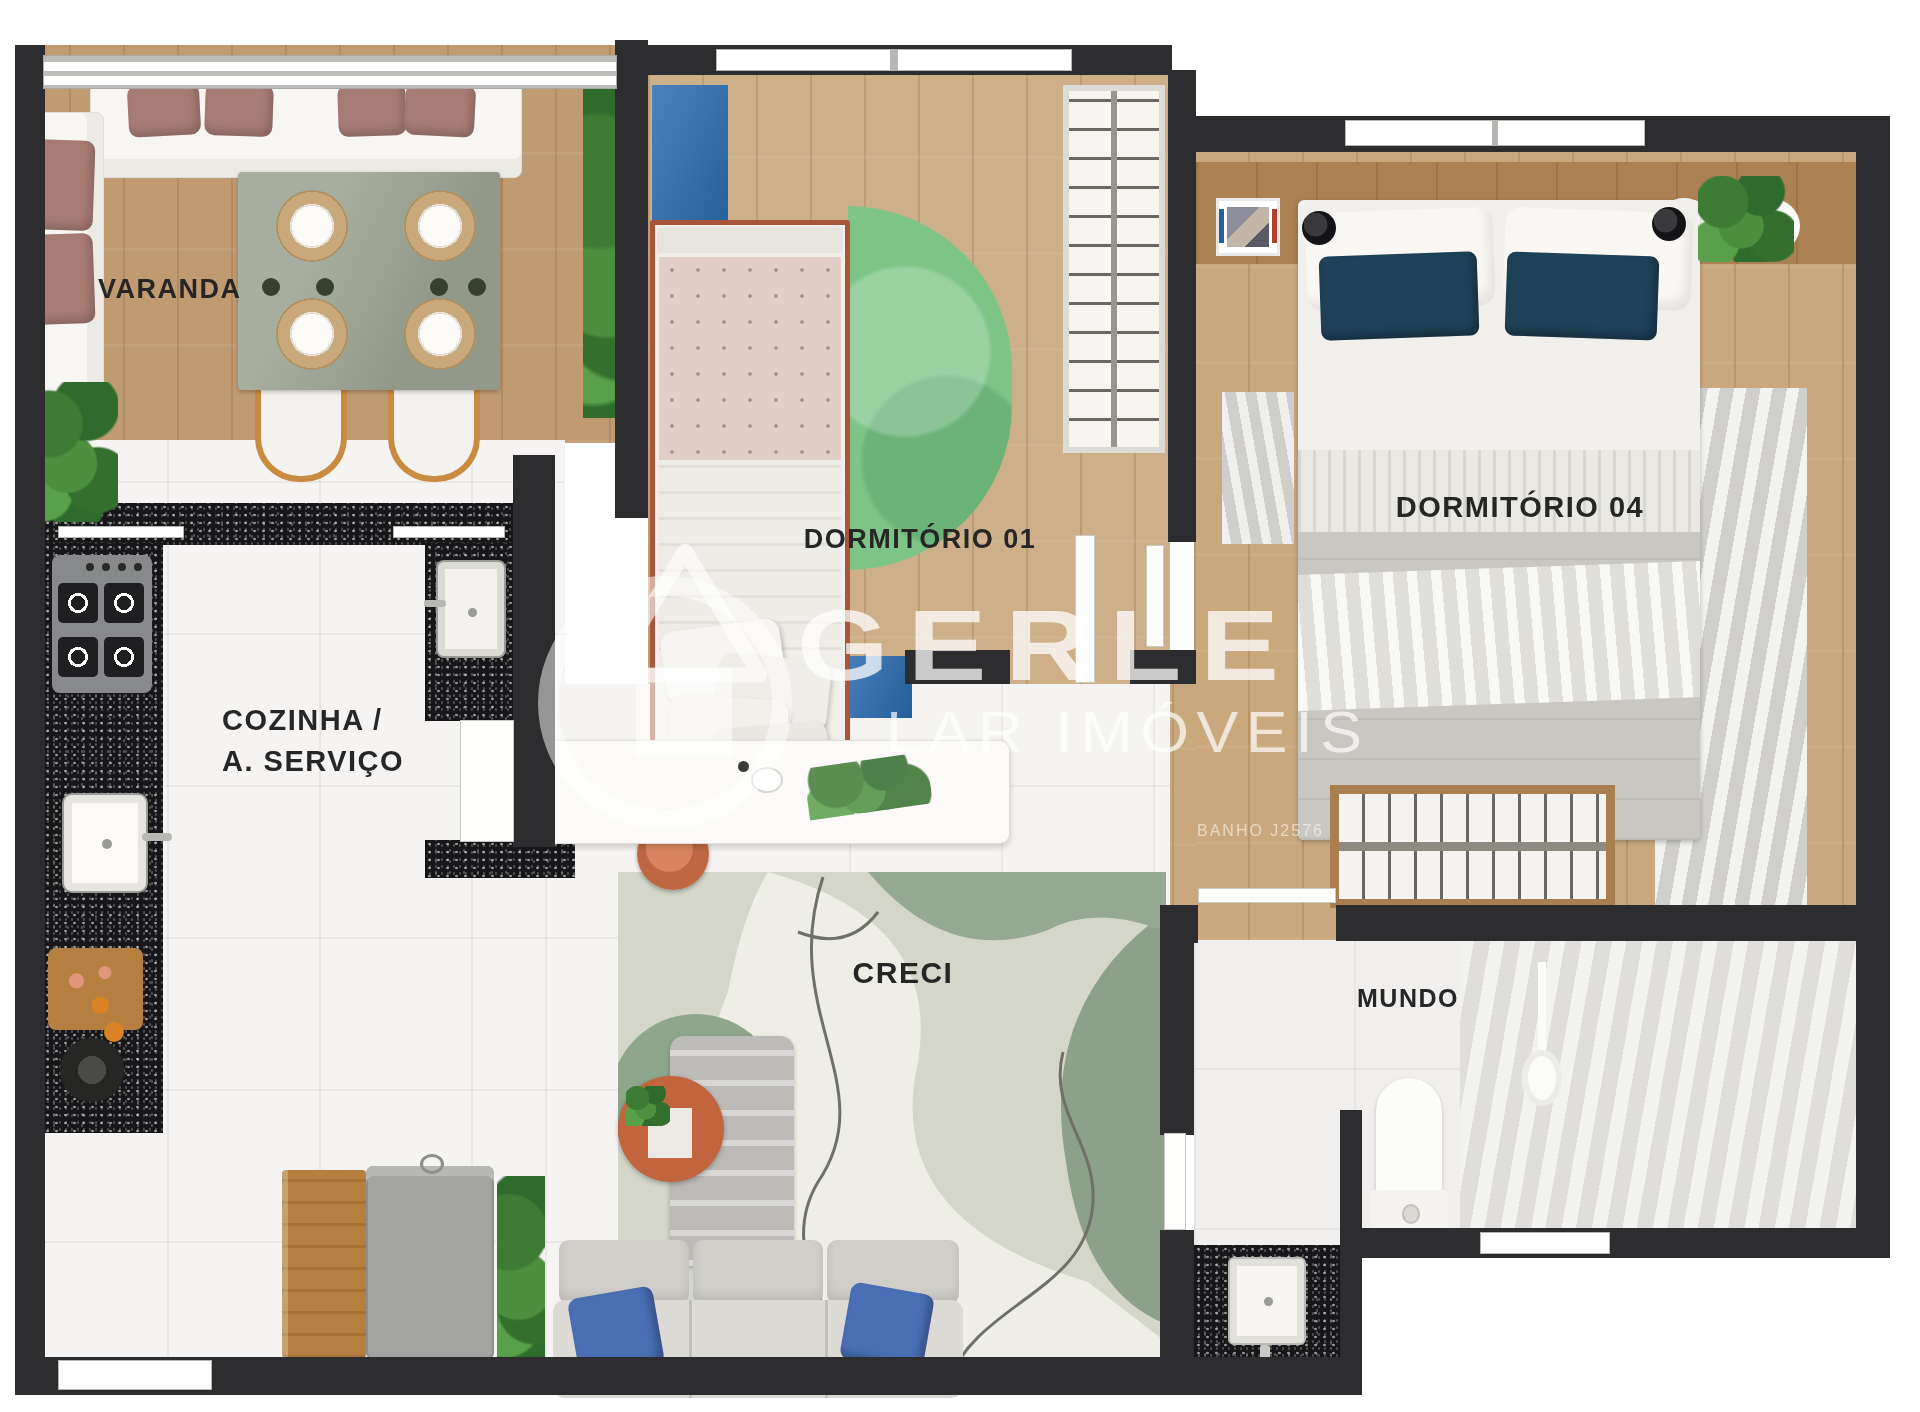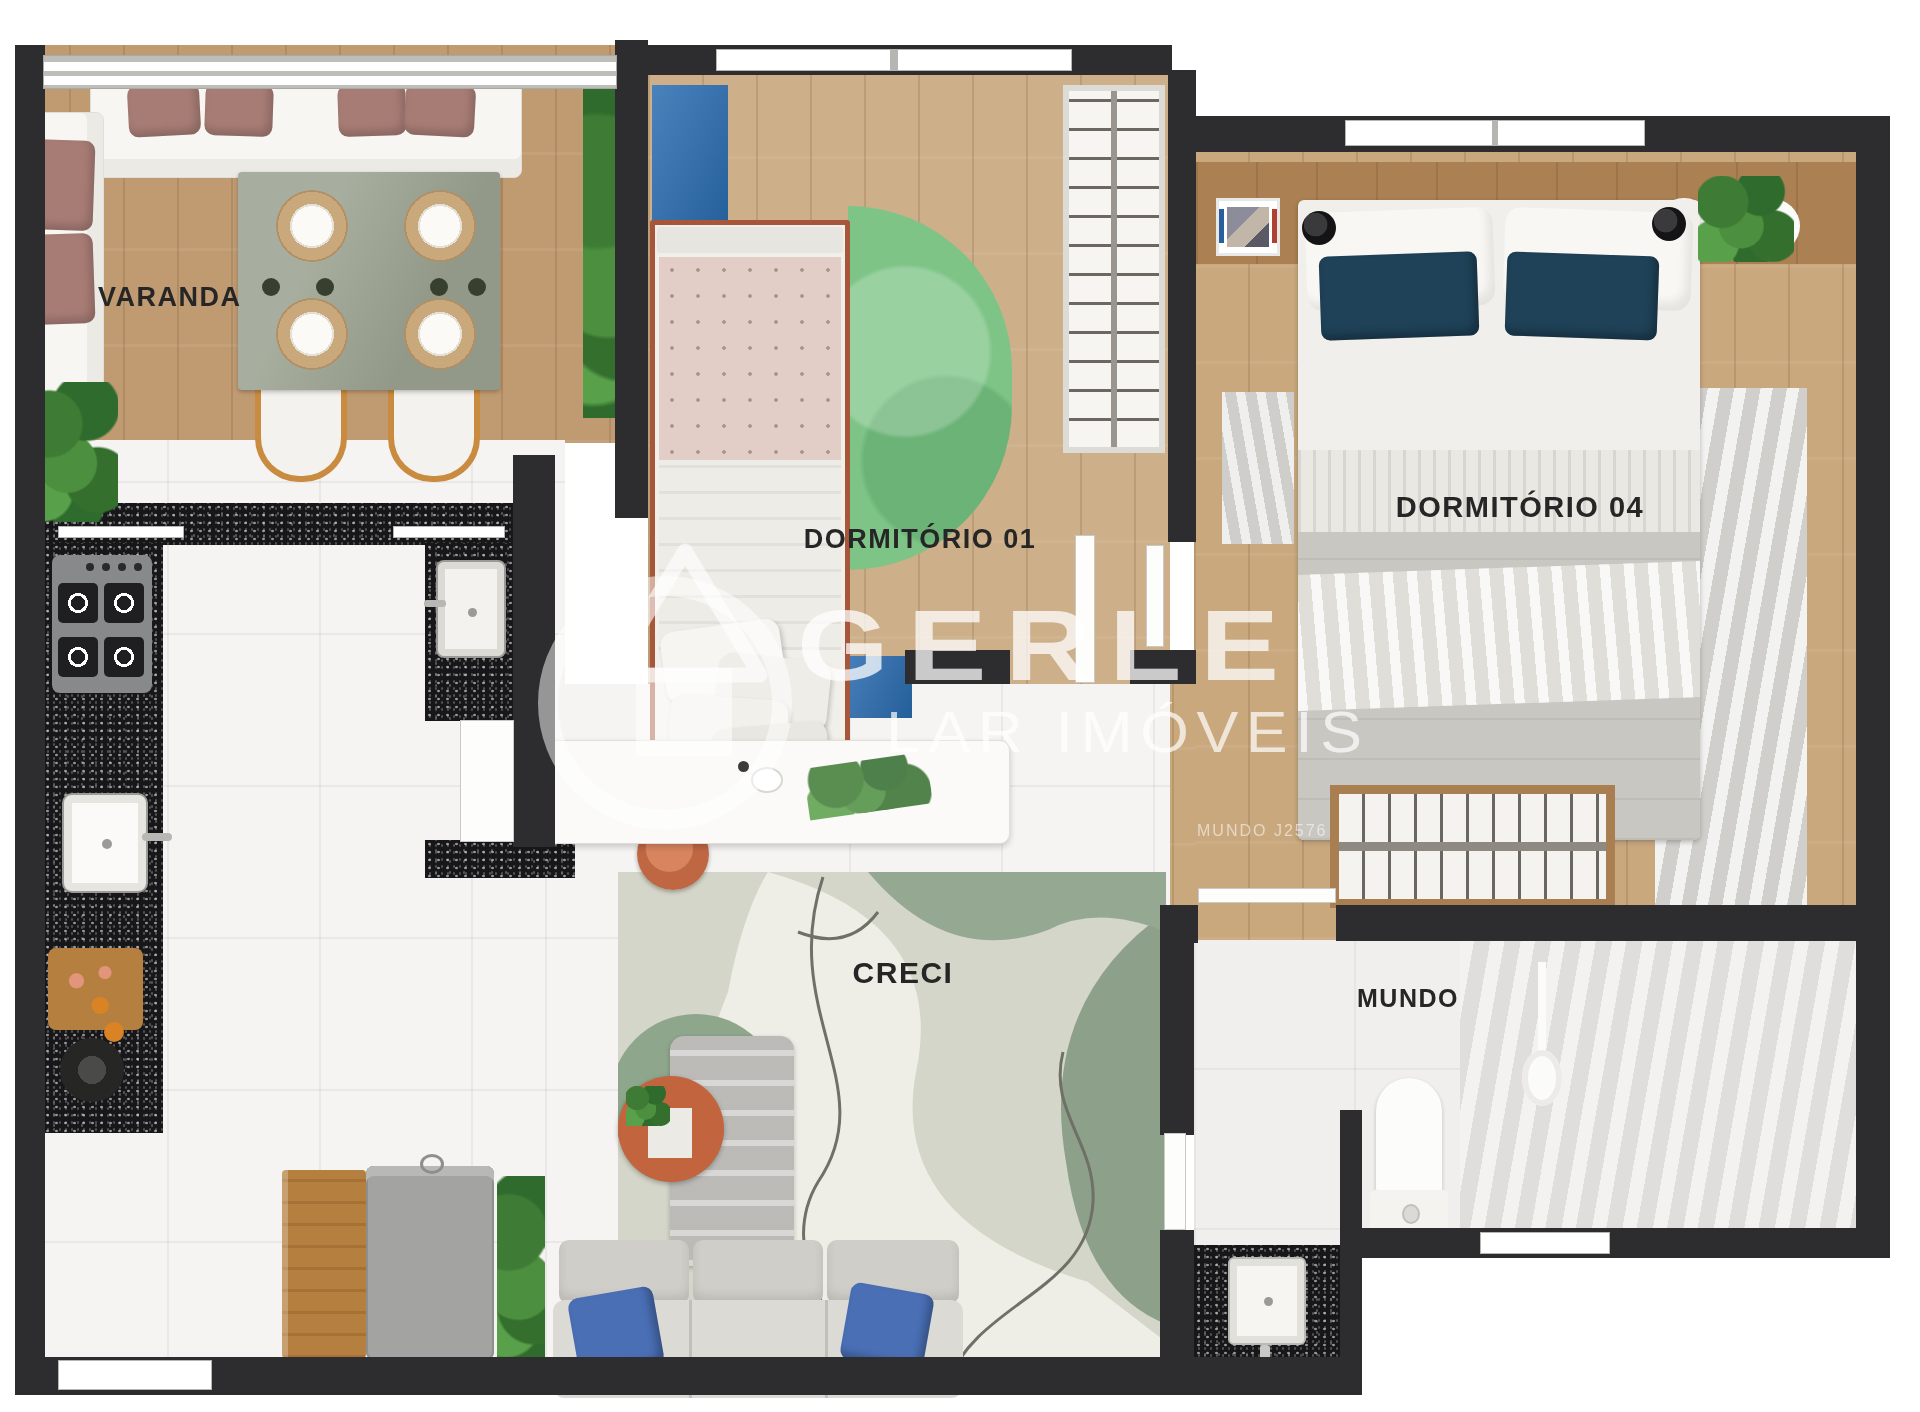--- a/index.html
+++ b/index.html
@@ -243,29 +243,33 @@
   <div class="win" style="left:393px;top:526px;width:112px;height:12px;"></div>
   <div class="win" style="left:716px;top:49px;width:356px;height:22px;background-image:linear-gradient(90deg, transparent 0 49%, #b5b5b2 49% 51%, transparent 51%);"></div>
   <div class="win" style="left:1345px;top:120px;width:300px;height:26px;background-image:linear-gradient(90deg, transparent 0 49%, #b5b5b2 49% 51%, transparent 51%);"></div>
   <div class="door" style="left:1075px;top:535px;width:20px;height:148px;"></div>
   <div class="door" style="left:1146px;top:545px;width:18px;height:102px;"></div>
   <div class="door" style="left:1198px;top:888px;width:138px;height:15px;"></div>
   <div class="door" style="left:1164px;top:1133px;width:22px;height:97px;"></div>
   <div class="win" style="left:1480px;top:1232px;width:130px;height:22px;"></div>
   <div class="win" style="left:58px;top:1360px;width:154px;height:30px;"></div>
 
-  <div class="label" style="left:98px;top:282px;width:140px;font-size:27px;">VARANDA</div>
+  <div class="label" style="left:98px;top:274px;width:140px;font-size:27px;">VARANDA</div>
+  <div class="label" style="left:222px;top:700px;width:220px;text-align:left;font-size:29px;line-height:41px;">
+    <div>COZINHA /</div>
+    <div>A. SERVIÇO</div>
+  </div>
   <div class="label" style="left:780px;top:524px;width:280px;font-size:27px;">DORMITÓRIO 01</div>
   <div class="label" style="left:1390px;top:491px;width:260px;font-size:29px;">DORMITÓRIO 04</div>
   <div class="label" style="left:828px;top:956px;width:150px;font-size:30px;">CRECI</div>
   <div class="label" style="left:1338px;top:984px;width:140px;font-size:25px;">MUNDO</div>
 
   <div class="abs" style="left:538px;top:576px;width:254px;height:254px;border:20px solid rgba(255,255,255,.5);border-radius:50%;z-index:50;box-sizing:border-box;"></div>
   <svg class="abs" style="left:560px;top:540px;z-index:51;" width="260" height="230" viewBox="0 0 260 230">
     <polygon points="125,11 200,135 50,135" fill="none" stroke="rgba(255,255,255,.62)" stroke-width="15" stroke-linejoin="round"></polygon>
     <rect x="58" y="40" width="22" height="38" fill="rgba(255,255,255,.62)"></rect>
     <rect x="76" y="128" width="96" height="88" fill="rgba(255,255,255,.55)"></rect>
   </svg>
   <div class="wm" style="left:797px;top:588px;font-size:100px;letter-spacing:16px;transform:scaleX(1.18);color:rgba(255,255,255,.75);">GERLE</div>
   <div class="wm" style="left:886px;top:698px;font-size:58px;letter-spacing:7px;font-weight:normal;transform:scaleX(1.08);color:rgba(255,255,255,.7);">LAR IMÓVEIS</div>
-  <div class="wm" style="left:1197px;top:822px;font-size:16px;letter-spacing:2px;font-weight:normal;color:rgba(255,255,255,.55);">MUNDO J2576</div>
+  <div class="wm" style="left:1197px;top:822px;font-size:16px;letter-spacing:2px;font-weight:normal;color:rgba(255,255,255,.55);">BANHO J2576</div>
 
 </div>
 
 </body></html>

